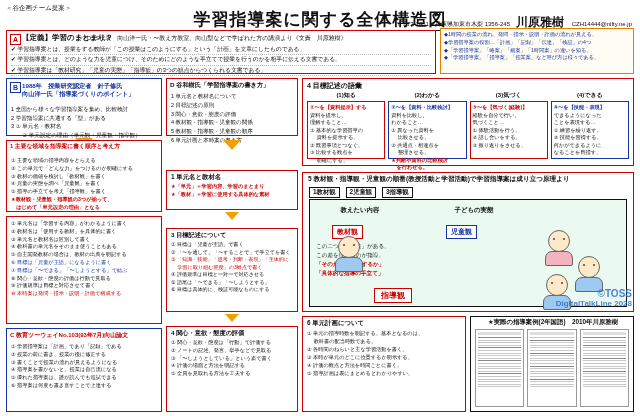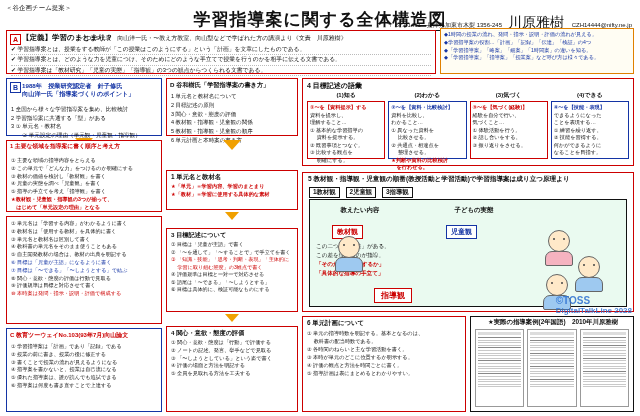--- a/index.html
+++ b/index.html
@@ -11,21 +11,21 @@
   .page{position:relative;width:640px;height:327px;border-radius:21px;}
 
   
   .hdr-tag{position:absolute;left:6px;top:4px;font-size:6.5px;color:#111;}
   .hdr-title{
     position:absolute;left:0;top:8px;width:640px;text-align:center;
     font-size:17px;font-weight:bold;letter-spacing:1px;
   }
   .hdr-title .u{border-bottom:1.5px solid #111;padding-bottom:1px;}
   .hdr-contact{position:absolute;right:8px;top:14px;font-size:6px;color:#111;white-space:nowrap;}
-  .hdr-contact .nm{font-size:14px;font-weight:normal;}
+  .hdr-contact .nm{font-size:12px;font-weight:bold;}
 
   
   .box{position:absolute;box-sizing:border-box;border:1px solid #c00;background:#fff;}
   .box.blue{border-color:#1434a4;}
   .box.black{border-color:#222;}
   .box.orange{border-color:#e08000;}
   .redtx{color:#c00;}
   .bluetx{color:#1434a4;}
   .bold{font-weight:bold;}
 
@@ -124,21 +124,21 @@
   
   #secEx{left:470px;top:316px;width:164px;height:96px;border:1px solid #111;}
   #secEx .ttl{position:absolute;left:0;top:1px;width:164px;text-align:center;font-size:6.4px;font-weight:bold;}
   #secEx .grid{position:absolute;left:4px;top:12px;right:4px;bottom:4px;display:flex;gap:3px;}
   #secEx .pg{flex:1;border:1px solid #999;background:#fff;padding:2px;overflow:hidden;}
   #secEx .ln{height:1px;background:#c9c9c9;margin:1.6px 0;}
   #secEx .ln.d{background:#888;}
   #secEx .hd{height:3px;background:#ddd;margin-bottom:2px;}
 
   
-  .wm{position:absolute;right:8px;bottom:12px;text-align:left;color:#3a7bd5;opacity:.85;}
+  .wm{position:absolute;right:8px;bottom:19px;text-align:right;color:#3a7bd5;opacity:.85;}
   .wm .l1{font-size:10px;font-weight:bold;color:#2b6fd0;}
   .wm .l2{font-size:8px;font-weight:bold;color:#2b6fd0;}
 </style>
 </head>
 <body>
 
 <div class="page">
 
   <div class="hdr-tag">＜谷企画チーム提案＞</div>
   <div class="hdr-title">

